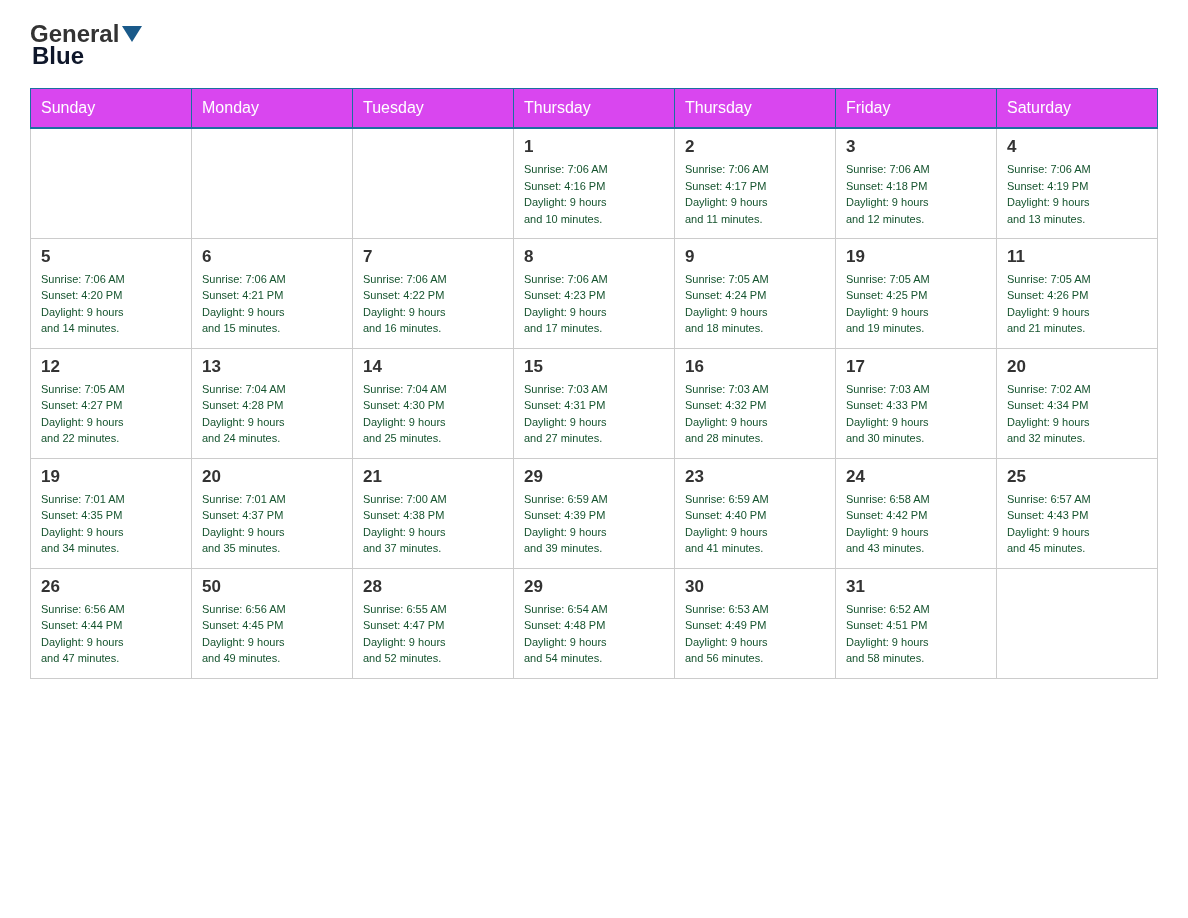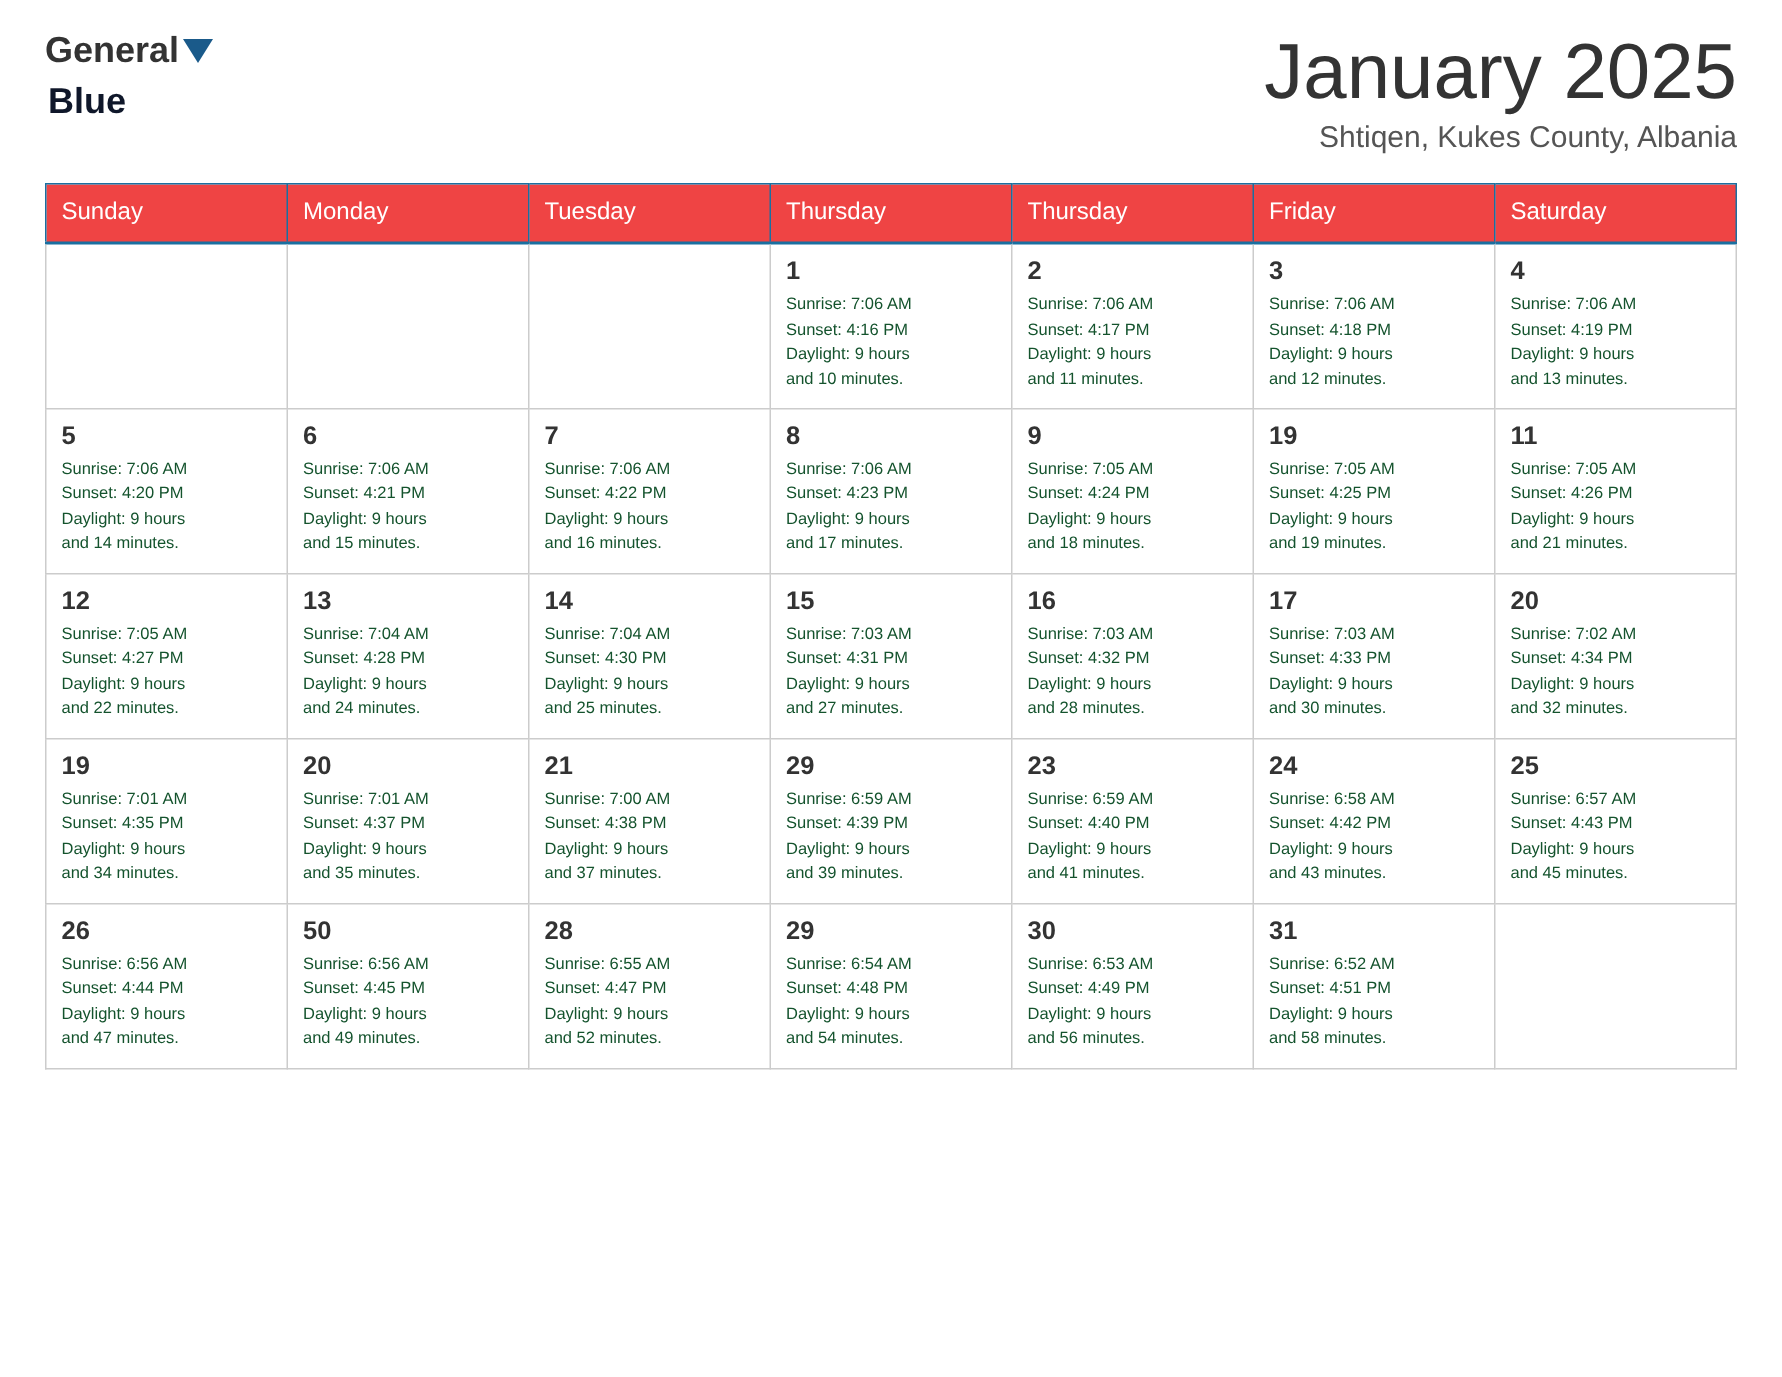--- a/index.html
+++ b/index.html
@@ -28,21 +28,21 @@
       font-size: 20px;
       color: #555;
       margin-top: 4px;
     }
     .calendar {
       width: 100%;
       border-collapse: collapse;
       table-layout: fixed;
     }
     .calendar thead tr th {
-      background: #ef4444;
+      background: #d946ef;
       color: #fff;
       font-size: 16px;
       font-weight: normal;
       padding: 10px 10px;
       text-align: left;
       border: 1px solid #1a6fa0;
     }
     .calendar tbody tr td {
       vertical-align: top;
       padding: 8px 10px;
@@ -70,21 +70,20 @@
     .calendar tbody tr td:first-child {
       border-left: 1px solid #ccc;
     }
     .empty-cell {
       background: #fff;
     }
     
     .logo-container {
       display: flex;
       flex-direction: column;
-      gap: 12px;
     }
     .logo-line1 {
       display: flex;
       align-items: center;
       font-size: 24px;
       font-weight: bold;
       color: #333;
       gap: 0;
     }
     .logo-line2 {
@@ -109,24 +108,20 @@
   <div class="logo-container">
     <div class="logo-line1">
       <span>General</span>
       <span class="arrow-icon">
         <svg width="22" height="18" viewBox="0 0 22 18">
           <polygon points="1,1 21,1 11,17" fill="#1a5a8a"></polygon>
         </svg>
       </span>
     </div>
     <div class="logo-line2">Blue</div>
-  </div>
-  <div class="title-section">
-    <div class="month-title">January 2025</div>
-    <div class="location-subtitle">Shtiqen, Kukes County, Albania</div>
   </div>
 </div>
 
 <table class="calendar">
   <thead>
     <tr>
       <th>Sunday</th>
       <th>Monday</th>
       <th>Tuesday</th>
       <th>Thursday</th>

